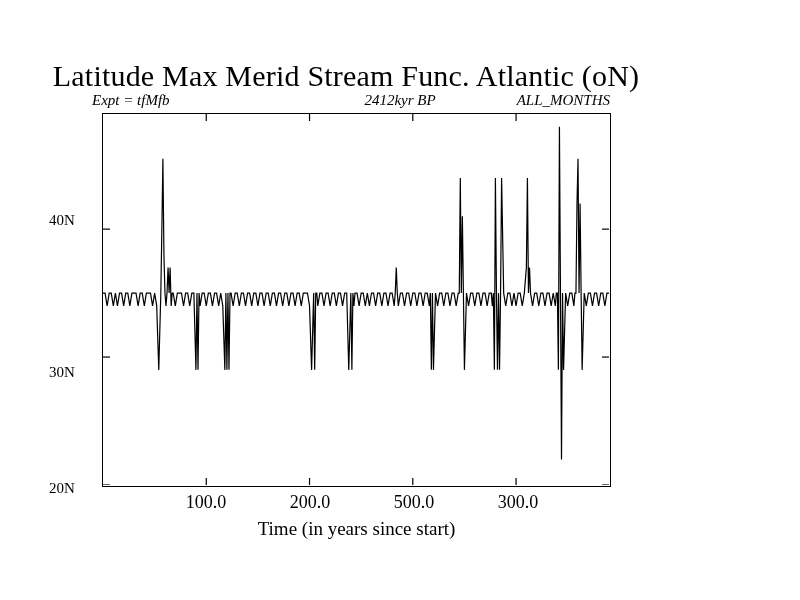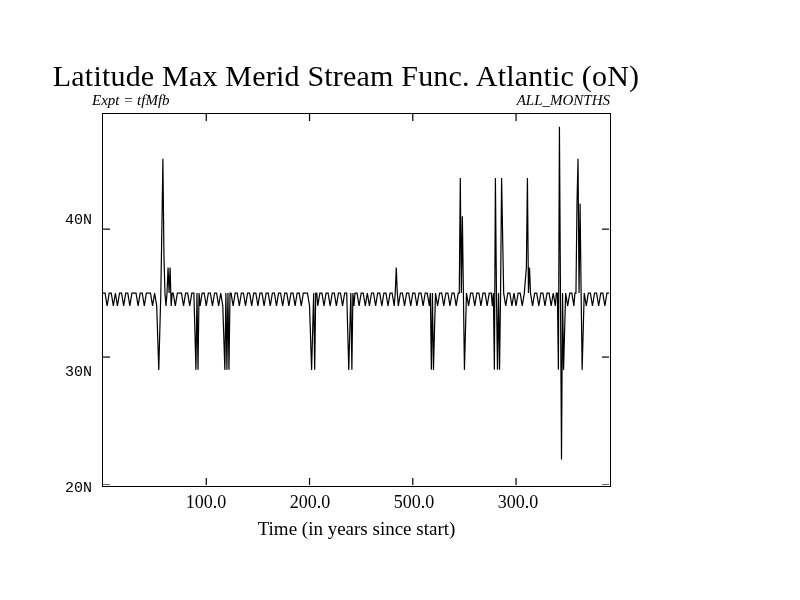--- a/index.html
+++ b/index.html
@@ -49,23 +49,23 @@
     border: 1.5px solid #000;
     box-sizing: border-box;
     overflow: hidden;
   }
   .plot-frame svg {
     display: block;
   }
   .ytick-label {
     position: absolute;
     font-size: 15px;
-    text-align: right;
+    text-align: center;
     width: 60px;
-    font-family: Liberation Mono, monospace;
+    font-family: Liberation Serif, serif;
   }
   .xtick-label {
     position: absolute;
     font-size: 18px;
     text-align: center;
     width: 80px;
     font-family: "Liberation Serif", serif;
   }
   .xaxis-title {
     position: absolute;
@@ -78,20 +78,21 @@
   }
 </style>
 </head>
 <body>
 
 <div id="root">
 
   <div class="title">Latitude Max Merid Stream Func. Atlantic (oN)</div>
 
   <div class="subhead left">Expt = tfMfb</div>
+  <div class="subhead mid">2412kyr BP</div>
   <div class="subhead right">ALL_MONTHS</div>
 
   <div class="plot-frame">
     <svg id="plot-svg" width="506" height="371" viewBox="0 0 506 371">
         <path d="M0.00 179.10 L2.07 179.10 L4.13 191.90 L6.20 179.10 L8.26 179.10 L10.33 191.90 L12.39 179.10 L14.46 191.90 L16.52 179.10 L18.59 179.10 L20.65 191.90 L22.72 179.10 L24.78 179.10 L26.85 191.90 L28.91 179.10 L30.98 179.10 L33.04 179.10 L35.11 191.90 L37.18 179.10 L39.24 179.10 L41.31 191.90 L43.37 179.10 L45.44 179.10 L47.50 179.10 L49.57 191.90 L51.63 179.10 L53.70 191.90 L55.76 255.86 L57.83 179.10 L58.86 115.14 L59.89 44.78 L60.93 140.72 L61.96 179.10 L62.99 191.90 L64.02 179.10 L65.06 153.52 L66.09 179.10 L67.12 153.52 L68.16 191.90 L69.19 179.10 L70.22 179.10 L72.29 191.90 L74.35 179.10 L76.42 179.10 L78.48 179.10 L80.55 191.90 L82.61 179.10 L84.68 179.10 L86.74 191.90 L88.81 179.10 L90.87 179.10 L92.94 255.86 L93.97 179.10 L95.00 255.86 L96.04 179.10 L97.07 191.90 L99.13 179.10 L101.20 179.10 L103.27 191.90 L105.33 179.10 L107.40 179.10 L109.46 191.90 L111.53 179.10 L113.59 179.10 L115.66 191.90 L117.72 179.10 L119.79 191.90 L121.85 255.86 L122.89 179.10 L123.92 255.86 L124.95 179.10 L125.98 255.86 L127.02 179.10 L128.05 179.10 L130.11 191.90 L132.18 179.10 L134.24 179.10 L136.31 191.90 L138.38 179.10 L140.44 179.10 L142.51 191.90 L144.57 179.10 L146.64 179.10 L148.70 191.90 L150.77 179.10 L152.83 179.10 L154.90 191.90 L156.96 179.10 L159.03 179.10 L161.09 191.90 L163.16 179.10 L165.22 179.10 L167.29 191.90 L169.36 179.10 L171.42 179.10 L173.49 191.90 L175.55 179.10 L177.62 179.10 L179.68 191.90 L181.75 179.10 L183.81 179.10 L185.88 191.90 L187.94 179.10 L190.01 179.10 L192.07 191.90 L194.14 179.10 L196.20 179.10 L198.27 191.90 L200.33 179.10 L202.40 179.10 L204.47 179.10 L206.53 191.90 L208.60 255.86 L210.66 179.10 L211.69 255.86 L212.73 179.10 L213.76 179.10 L214.79 191.90 L216.86 179.10 L218.92 179.10 L220.99 191.90 L223.05 179.10 L225.12 179.10 L227.18 191.90 L229.25 179.10 L231.31 179.10 L233.38 191.90 L235.44 179.10 L237.51 179.10 L239.58 191.90 L241.64 179.10 L243.71 179.10 L245.77 255.86 L247.84 179.10 L248.87 255.86 L249.90 179.10 L250.93 191.90 L251.97 179.10 L254.03 179.10 L256.10 191.90 L258.16 179.10 L260.23 179.10 L262.29 191.90 L264.36 179.10 L266.42 191.90 L268.49 179.10 L270.56 179.10 L272.62 191.90 L274.69 179.10 L276.75 179.10 L278.82 191.90 L280.88 179.10 L282.95 179.10 L285.01 191.90 L287.08 179.10 L289.14 179.10 L291.21 191.90 L292.24 179.10 L293.27 153.52 L294.31 179.10 L295.34 191.90 L297.40 179.10 L299.47 179.10 L301.53 191.90 L303.60 179.10 L305.67 179.10 L307.73 191.90 L309.80 179.10 L311.86 179.10 L313.93 191.90 L315.99 179.10 L318.06 179.10 L320.12 191.90 L322.19 179.10 L324.25 179.10 L326.32 191.90 L327.35 179.10 L328.38 255.86 L329.42 179.10 L330.45 255.86 L332.51 179.10 L334.58 191.90 L336.64 179.10 L338.71 179.10 L340.78 191.90 L342.84 179.10 L344.91 179.10 L346.97 191.90 L349.04 179.10 L351.10 179.10 L353.17 191.90 L355.23 179.10 L356.27 179.10 L357.30 63.97 L358.33 179.10 L359.36 102.34 L360.40 179.10 L361.43 255.86 L363.49 179.10 L365.56 191.90 L367.62 179.10 L369.69 179.10 L371.76 191.90 L373.82 179.10 L375.89 179.10 L377.95 191.90 L380.02 179.10 L382.08 179.10 L384.15 191.90 L386.21 179.10 L388.28 179.10 L389.31 191.90 L390.34 179.10 L391.38 255.86 L392.41 63.97 L393.44 179.10 L394.47 255.86 L395.51 179.10 L396.54 255.86 L397.57 179.10 L398.60 63.97 L400.67 179.10 L402.73 191.90 L404.80 179.10 L406.87 179.10 L408.93 191.90 L411.00 179.10 L413.06 191.90 L415.13 179.10 L417.19 179.10 L419.26 191.90 L421.32 179.10 L423.39 153.52 L424.42 63.97 L425.45 179.10 L426.49 153.52 L427.52 179.10 L429.58 191.90 L431.65 179.10 L433.71 179.10 L435.78 191.90 L437.84 179.10 L439.91 179.10 L441.98 191.90 L444.04 179.10 L446.11 179.10 L448.17 191.90 L450.24 179.10 L452.30 191.90 L453.33 179.10 L454.37 179.10 L455.40 255.86 L456.43 12.79 L457.47 179.10 L458.50 345.41 L459.53 179.10 L460.56 255.86 L462.63 179.10 L464.69 191.90 L466.76 179.10 L468.82 179.10 L470.89 191.90 L471.92 179.10 L472.96 179.10 L473.99 89.55 L475.02 44.78 L476.05 179.10 L477.09 89.55 L478.12 179.10 L479.15 255.86 L481.22 179.10 L483.28 191.90 L485.35 179.10 L487.41 179.10 L489.48 191.90 L491.54 179.10 L493.61 179.10 L495.67 191.90 L497.74 179.10 L499.80 179.10 L501.87 191.90 L503.93 179.10 L506.00 179.10" fill="none" stroke="#000000" stroke-width="1.2" stroke-linejoin="miter" stroke-linecap="butt"></path>
         <line x1="103.26530612244898" y1="371" x2="103.26530612244898" y2="364" stroke="#000" stroke-width="1.2"></line>
         <line x1="103.26530612244898" y1="0" x2="103.26530612244898" y2="7" stroke="#000" stroke-width="1.2"></line>
         <line x1="206.53061224489795" y1="371" x2="206.53061224489795" y2="364" stroke="#000" stroke-width="1.2"></line>
         <line x1="206.53061224489795" y1="0" x2="206.53061224489795" y2="7" stroke="#000" stroke-width="1.2"></line>
         <line x1="309.7959183673469" y1="371" x2="309.7959183673469" y2="364" stroke="#000" stroke-width="1.2"></line>

